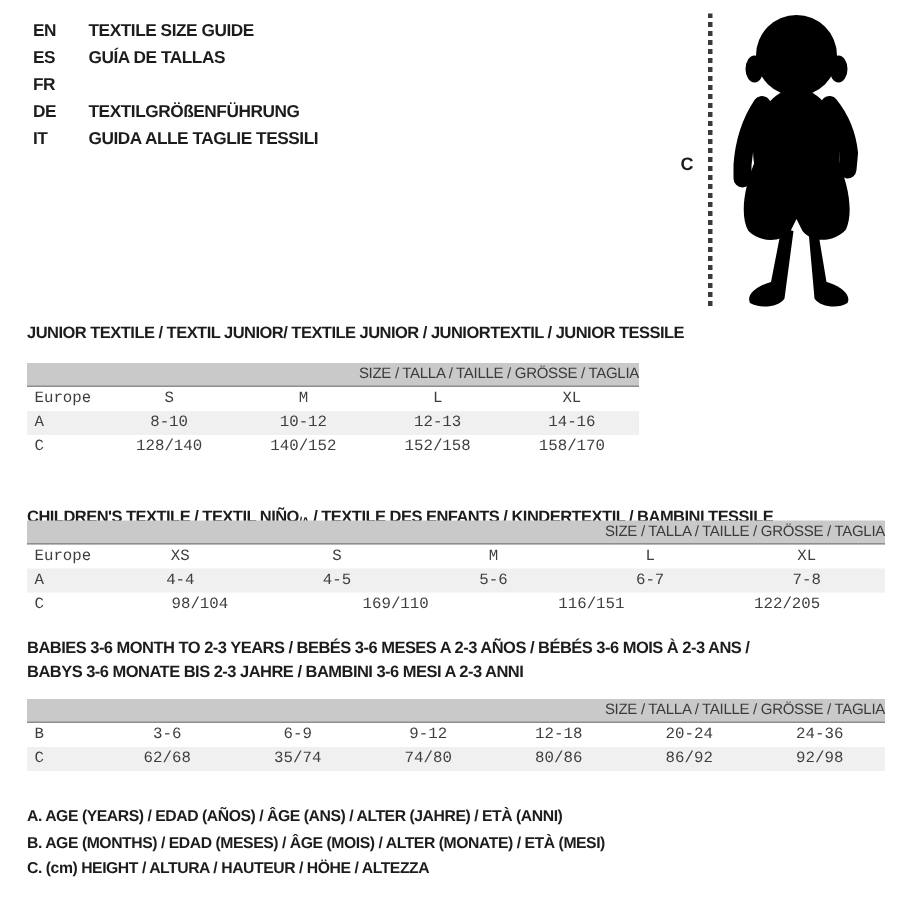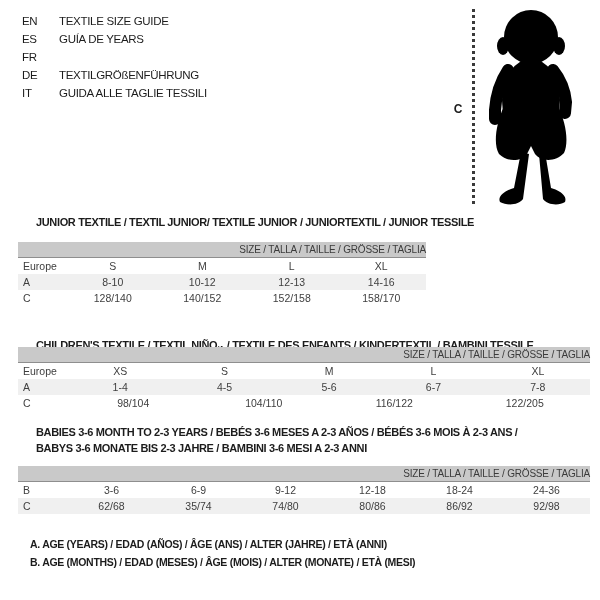--- a/index.html
+++ b/index.html
@@ -6,74 +6,74 @@
   body {
     width:600px; height:600px; position:relative; overflow:hidden;
     background:#ffffff;
     font-family:"Liberation Sans", sans-serif;
   }
 
   
   .lang-list { position:absolute; left:22px; top:12px; }
   .lang-item { display:flex; height:18px; line-height:18px; }
   .lang-code, .lang-title {
-    font-weight:normal; font-size:11.5px; letter-spacing:-0.3px; color:#1c1c1c;
+    font-weight:bold; font-size:11.5px; letter-spacing:-0.3px; color:#1c1c1c;
     white-space:nowrap;
   }
   .lang-code { width:37px; }
 
   
   .dash-line {
     position:absolute; left:472px; top:9px; width:3px; height:197px;
     background:repeating-linear-gradient(to bottom, #3a3a3a 0 3px, transparent 3px 6px);
   }
   .measure-label {
     position:absolute; left:449px; top:102px; width:18px; text-align:center;
     font-weight:bold; font-size:12px; color:#1c1c1c;
   }
   .silhouette { position:absolute; left:480px; top:6px; }
 
   
   .sec-title {
     position:absolute; left:18px; white-space:nowrap;
-    font-weight:bold; font-size:11px; letter-spacing:-0.35px; color:#1c1c1c;margin-left:18px;
+    font-weight:bold; font-size:11px; letter-spacing:-0.35px; color:#1c1c1c;
   }
   .sec-title .subscript { font-size:7.5px; vertical-align:-2px; }
   .sec-title.twolines { line-height:16px; }
 
   
   .tbl { position:absolute; left:18px; }
   .bar {
     height:15px; line-height:15px; background:#c9c9c9;
     border-bottom:1px solid #8e8e8e; padding-left:5px;
     font-size:10px; letter-spacing:-0.2px; color:#3b3b3b; white-space:nowrap;text-align:right;
   }
-  .trow { display:flex; height:16px; line-height:16px; font-size:10.5px; color:#3e3e3e; }
+  .trow { display:flex; height:16px; line-height:16px; font-size:10.5px; color:#3e3e3e;font-family:Liberation Mono, monospace; }
   .trow.alt { background:#f0f0f0; }
   .trow .lab { width:50px; padding-left:5px; box-sizing:border-box; }
   .trow .val { flex:1; text-align:center; }
 
   
-  .footnotes { position:absolute; left:30px; top:536px; }
+  .footnotes { position:absolute; left:18px; top:536px; }
   .fn {
     height:17.5px; line-height:17.5px; white-space:nowrap;
     font-weight:bold; font-size:10.5px; letter-spacing:-0.3px; color:#1c1c1c;
   }
 </style>
 </head>
 <body>
 
 <div class="lang-list">
   <div class="lang-item">
     <span class="lang-code">EN</span>
     <span class="lang-title">TEXTILE SIZE GUIDE</span>
   </div>
   <div class="lang-item">
     <span class="lang-code">ES</span>
-    <span class="lang-title">GUÍA DE YEARS</span>
+    <span class="lang-title">GUÍA DE TALLAS</span>
   </div>
   <div class="lang-item">
     <span class="lang-code">FR</span>
   </div>
   <div class="lang-item">
     <span class="lang-code">DE</span>
     <span class="lang-title">TEXTILGRÖßENFÜHRUNG</span>
   </div>
   <div class="lang-item">
     <span class="lang-code">IT</span>
@@ -135,59 +135,60 @@
   <div class="trow">
     <span class="lab">Europe</span>
     <span class="val">XS</span>
     <span class="val">S</span>
     <span class="val">M</span>
     <span class="val">L</span>
     <span class="val">XL</span>
   </div>
   <div class="trow alt">
     <span class="lab">A</span>
-    <span class="val">1-4</span>
+    <span class="val">4-4</span>
     <span class="val">4-5</span>
     <span class="val">5-6</span>
     <span class="val">6-7</span>
     <span class="val">7-8</span>
   </div>
   <div class="trow">
     <span class="lab">C</span>
     <span class="val">98/104</span>
-    <span class="val">104/110</span>
-    <span class="val">116/122</span>
+    <span class="val">169/110</span>
+    <span class="val">116/151</span>
     <span class="val">122/205</span>
   </div>
 </div>
 
 <div class="sec-title twolines" style="top:424px">
   <div>BABIES 3-6 MONTH TO 2-3 YEARS / BEBÉS 3-6 MESES A 2-3 AÑOS / BÉBÉS 3-6 MOIS À 2-3 ANS /</div>
   <div>BABYS 3-6 MONATE BIS 2-3 JAHRE / BAMBINI 3-6 MESI A 2-3 ANNI</div>
 </div>
 <div class="tbl" style="top:466px; width:572px">
   <div class="bar">
     <span>SIZE / TALLA / TAILLE / GRÖSSE / TAGLIA</span>
   </div>
   <div class="trow">
     <span class="lab">B</span>
     <span class="val">3-6</span>
     <span class="val">6-9</span>
     <span class="val">9-12</span>
     <span class="val">12-18</span>
-    <span class="val">18-24</span>
+    <span class="val">20-24</span>
     <span class="val">24-36</span>
   </div>
   <div class="trow alt">
     <span class="lab">C</span>
     <span class="val">62/68</span>
     <span class="val">35/74</span>
     <span class="val">74/80</span>
     <span class="val">80/86</span>
     <span class="val">86/92</span>
     <span class="val">92/98</span>
   </div>
 </div>
 
 <div class="footnotes">
   <div class="fn">A. AGE (YEARS) / EDAD (AÑOS) / ÂGE (ANS) / ALTER (JAHRE) / ETÀ (ANNI)</div>
   <div class="fn">B. AGE (MONTHS) / EDAD (MESES) / ÂGE (MOIS) / ALTER (MONATE) / ETÀ (MESI)</div>
+  <div class="fn">C. (cm) HEIGHT / ALTURA / HAUTEUR / HÖHE / ALTEZZA</div>
 </div>
 
 </body></html>

